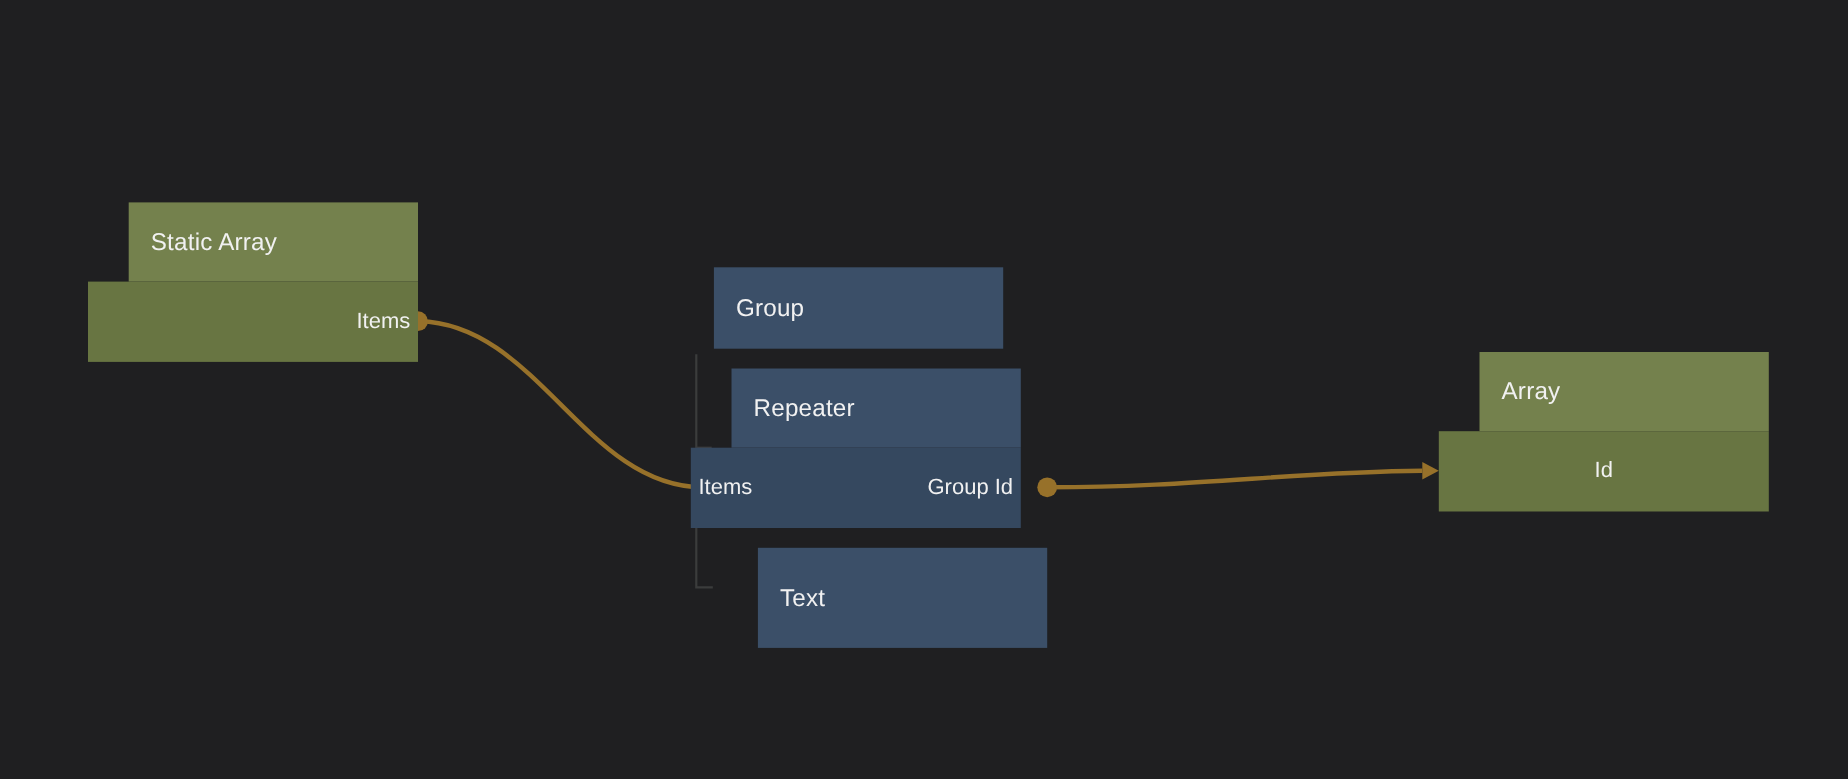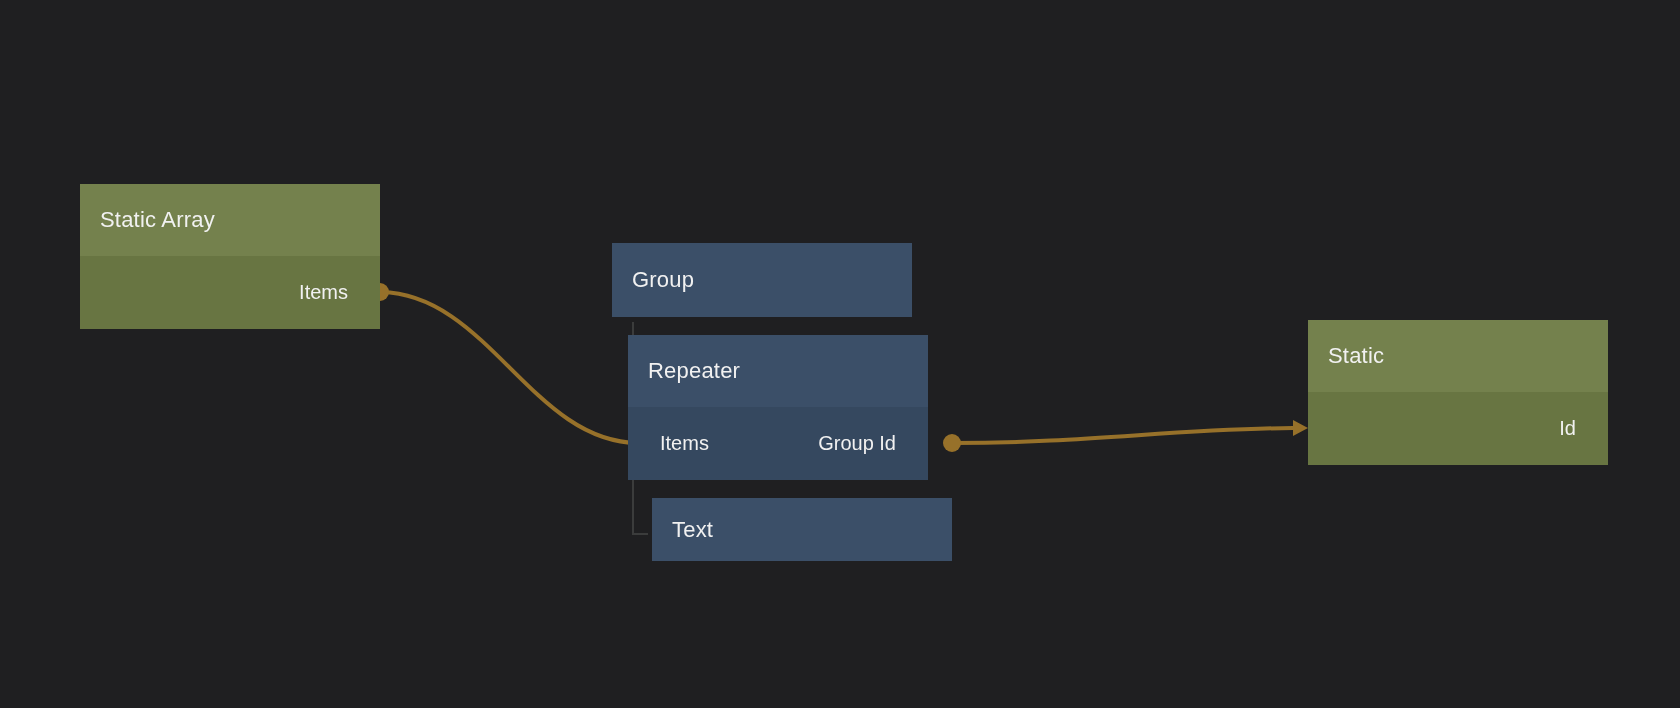--- a/index.html
+++ b/index.html
@@ -49,41 +49,42 @@
     color: var(--text);
     cursor: default;
   }
   .node-header {
     height: 72px;
     display: flex;
     align-items: center;
     padding: 0 20px;
     font-size: 22px;
     letter-spacing: 0.2px;
+    margin-left: 37px;
   }
   .node.header-only .node-header { height: 100%; }
   .node.green .node-header { background: var(--green-header); }
   .node.green .port-row    { background: var(--green-body); }
   .node.blue  .node-header { background: var(--blue-header); }
   .node.blue  .port-row    { background: var(--blue-body); }
   .port-row {
     height: 73px;
     display: flex;
     align-items: center;
-    padding: 0 32px;
+    padding: 0 7px;
     font-size: 20px;
   }
   .port-row.out-only { justify-content: flex-end; }
   .port-row.in-out   { justify-content: space-between; }
-  .port-row.in-only  { justify-content: flex-end; }
+  .port-row.in-only  { justify-content: center; }
   
   #node-static-array { left: 80px;   top: 184px; }
   #node-group        { left: 612px;  top: 243px; height: 74px; }
   #node-repeater     { left: 628px;  top: 335px; }
-  #node-text         { left: 652px;  top: 498px; height: 63px; border-radius: 31px; }
+  #node-text         { left: 652px;  top: 498px; height: 91px; border-radius: 31px; }
   #node-object       { left: 1308px; top: 320px; }
 </style>
 </head>
 <body>
 
 <div class="canvas">
 
   <svg class="connection-layer" viewBox="0 0 1680 708" xmlns="http://www.w3.org/2000/svg">
 
     <path class="tree" d="M633 322 L633 534 L648 534"></path>
@@ -115,19 +116,19 @@
       <span>Items</span>
       <span>Group Id</span>
     </div>
   </div>
 
   <div class="node blue header-only" id="node-text">
     <div class="node-header">Text</div>
   </div>
 
   <div class="node green" id="node-object">
-    <div class="node-header">Static</div>
+    <div class="node-header">Array</div>
     <div class="port-row in-only">
       <span>Id</span>
     </div>
   </div>
 
 </div>
 
 </body></html>

